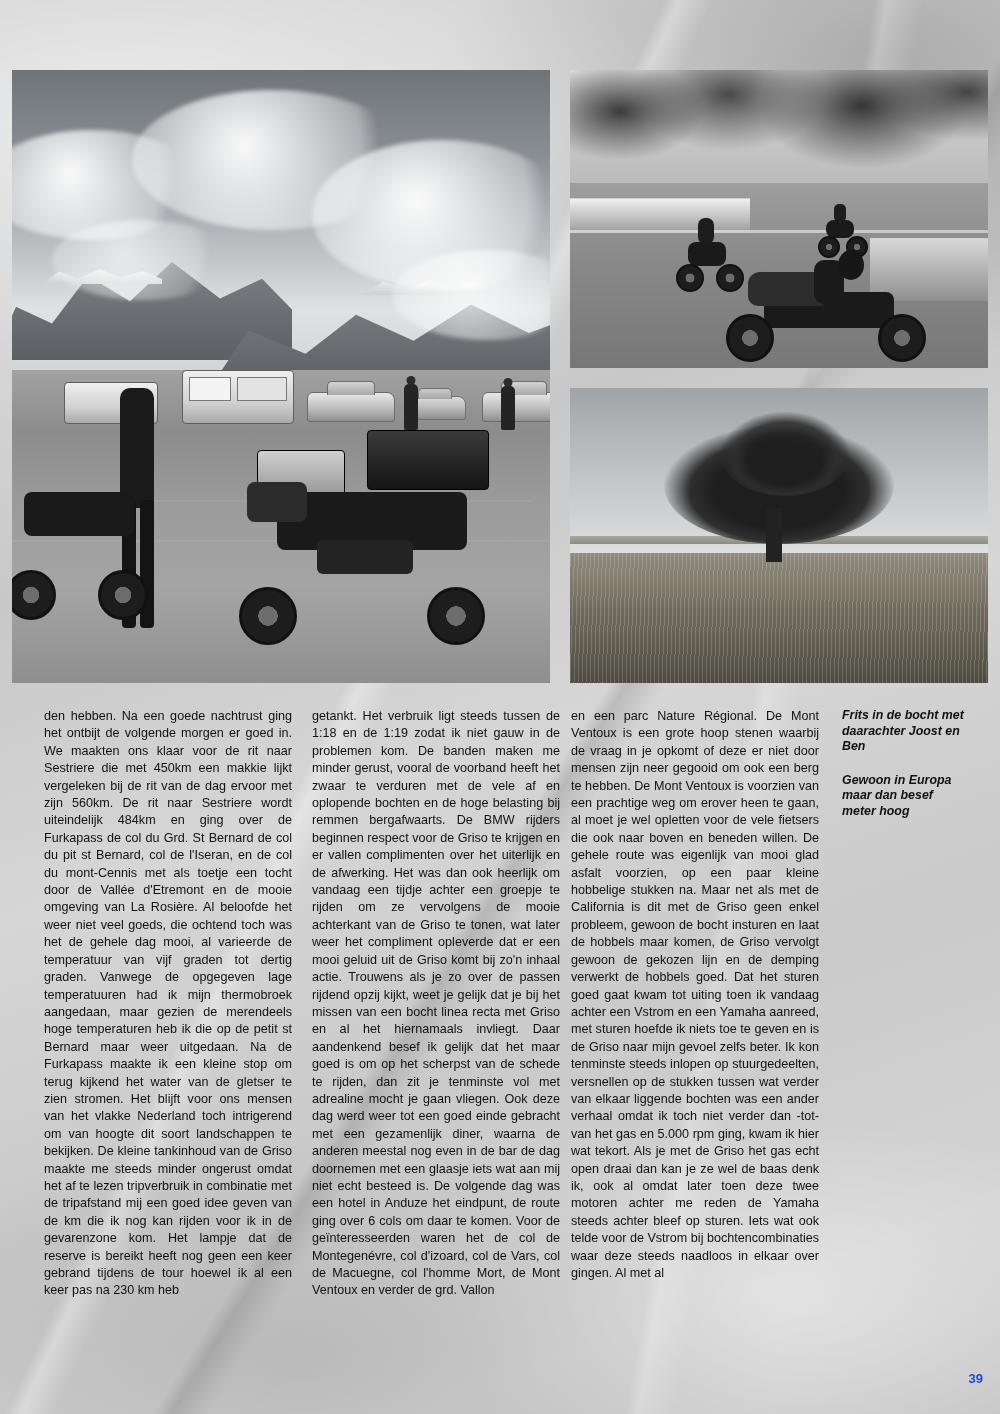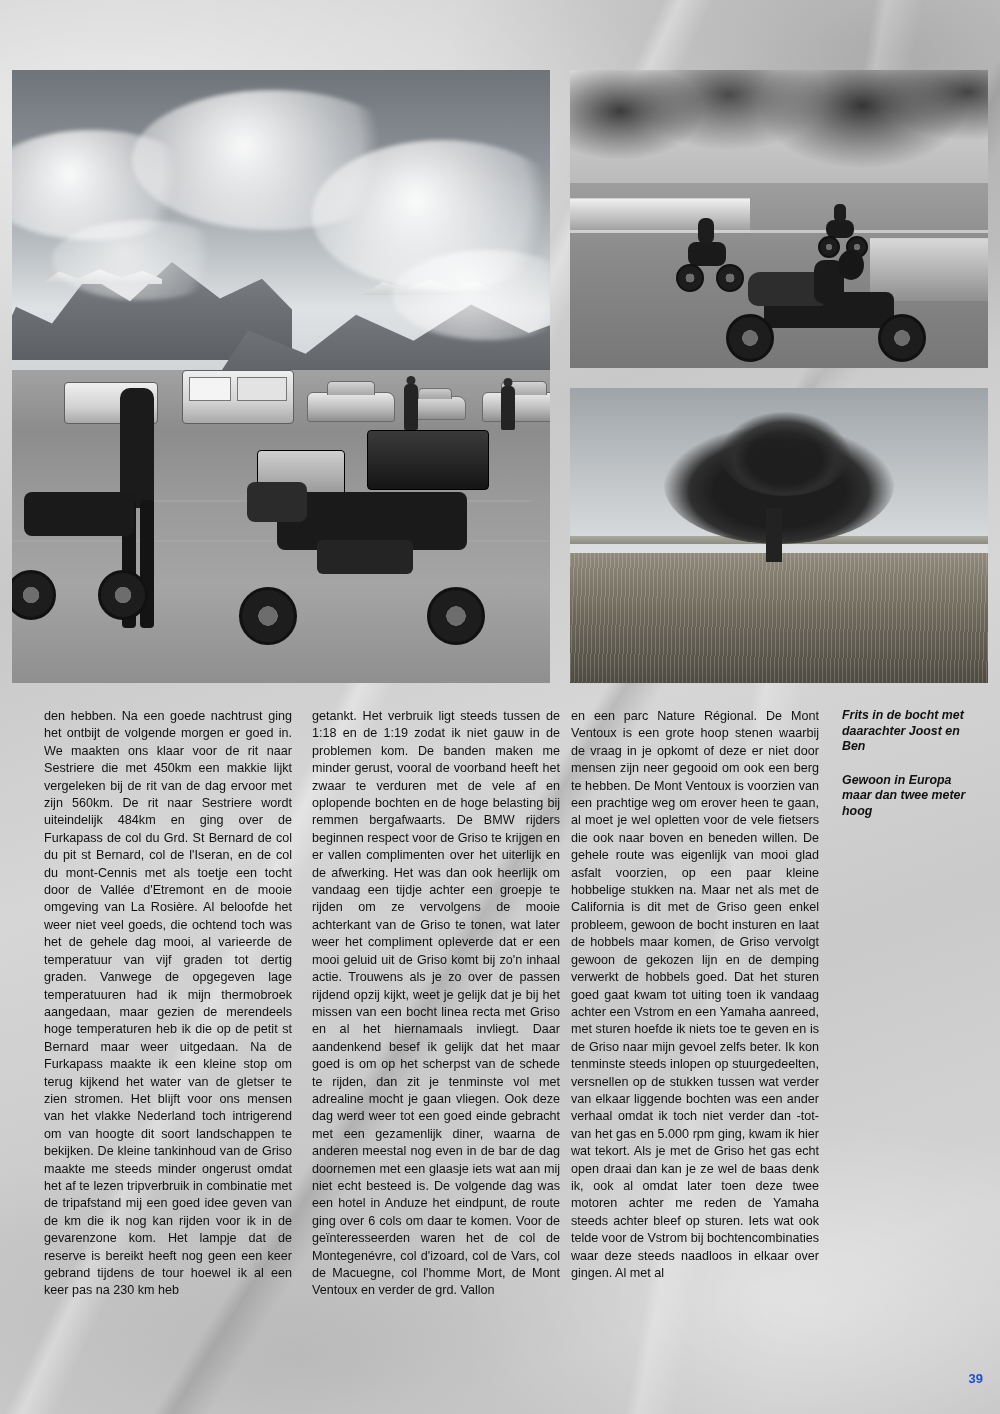--- a/index.html
+++ b/index.html
@@ -383,17 +383,17 @@
   </div>
   <div class="col" id="col-2">
     <p>getankt. Het verbruik ligt steeds tussen de 1:18 en de 1:19 zodat ik niet gauw in de problemen kom. De banden maken me minder gerust, vooral de voorband heeft het zwaar te verduren met de vele af en oplopende bochten en de hoge belasting bij remmen bergafwaarts. De BMW rijders beginnen respect voor de Griso te krijgen en er vallen complimenten over het uiterlijk en de afwerking. Het was dan ook heerlijk om vandaag een tijdje achter een groepje te rijden om ze vervolgens de mooie achterkant van de Griso te tonen, wat later weer het compliment opleverde dat er een mooi geluid uit de Griso komt bij zo'n inhaal actie. Trouwens als je zo over de passen rijdend opzij kijkt, weet je gelijk dat je bij het missen van een bocht linea recta met Griso en al het hiernamaals invliegt. Daar aandenkend besef ik gelijk dat het maar goed is om op het scherpst van de schede te rijden, dan zit je tenminste vol met adrealine mocht je gaan vliegen. Ook deze dag werd weer tot een goed einde gebracht met een gezamenlijk diner, waarna de anderen meestal nog even in de bar de dag doornemen met een glaasje iets wat aan mij niet echt besteed is. De volgende dag was een hotel in Anduze het eindpunt, de route ging over 6 cols om daar te komen. Voor de geïnteresseerden waren het de col de Montegenévre, col d'izoard, col de Vars, col de Macuegne, col l'homme Mort, de Mont Ventoux en verder de grd. Vallon</p>
   </div>
   <div class="col" id="col-3">
     <p>en een parc Nature Régional. De Mont Ventoux is een grote hoop stenen waarbij de vraag in je opkomt of deze er niet door mensen zijn neer gegooid om ook een berg te hebben. De Mont Ventoux is voorzien van een prachtige weg om erover heen te gaan, al moet je wel opletten voor de vele fietsers die ook naar boven en beneden willen. De gehele route was eigenlijk van mooi glad asfalt voorzien, op een paar kleine hobbelige stukken na. Maar net als met de California is dit met de Griso geen enkel probleem, gewoon de bocht insturen en laat de hobbels maar komen, de Griso vervolgt gewoon de gekozen lijn en de demping verwerkt de hobbels goed. Dat het sturen goed gaat kwam tot uiting toen ik vandaag achter een Vstrom en een Yamaha aanreed, met sturen hoefde ik niets toe te geven en is de Griso naar mijn gevoel zelfs beter. Ik kon tenminste steeds inlopen op stuurgedeelten, versnellen op de stukken tussen wat verder van elkaar liggende bochten was een ander verhaal omdat ik toch niet verder dan -tot- van het gas en 5.000 rpm ging, kwam ik hier wat tekort. Als je met de Griso het gas echt open draai dan kan je ze wel de baas denk ik, ook al omdat later toen deze twee motoren achter me reden de Yamaha steeds achter bleef op sturen. Iets wat ook telde voor de Vstrom bij bochtencombinaties waar deze steeds naadloos in elkaar over gingen. Al met al</p>
   </div>
 
   <div class="caption-col">
     <div class="caption">Frits in de bocht met daarachter Joost en Ben</div>
-    <div class="caption">Gewoon in Europa maar dan twee meter hoog</div>
+    <div class="caption">Gewoon in Europa maar dan besef meter hoog</div>
   </div>
 </div>
 
 <div class="page-number">39</div>
 
 </body></html>

